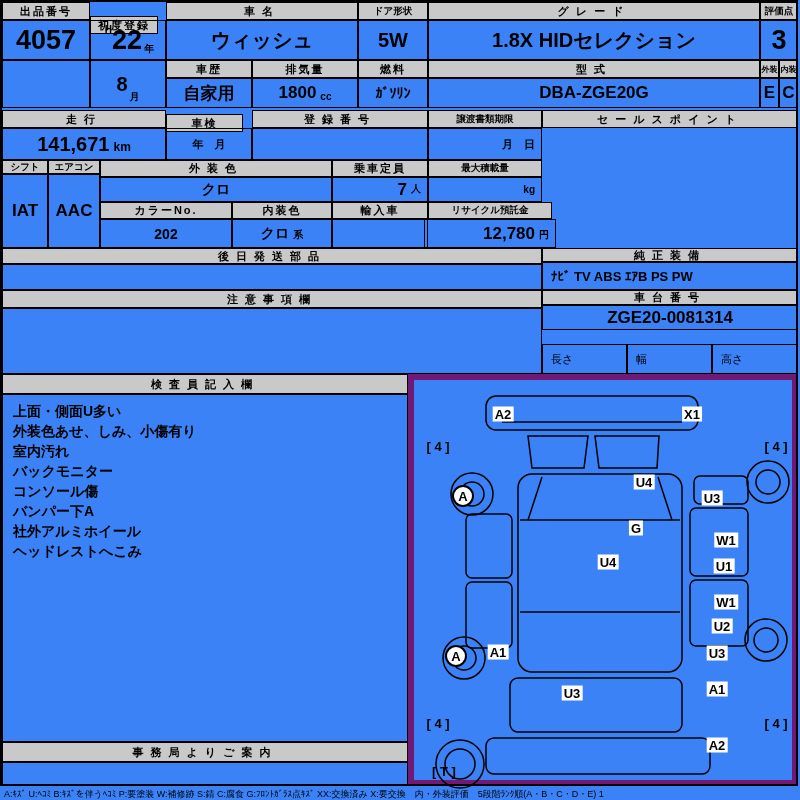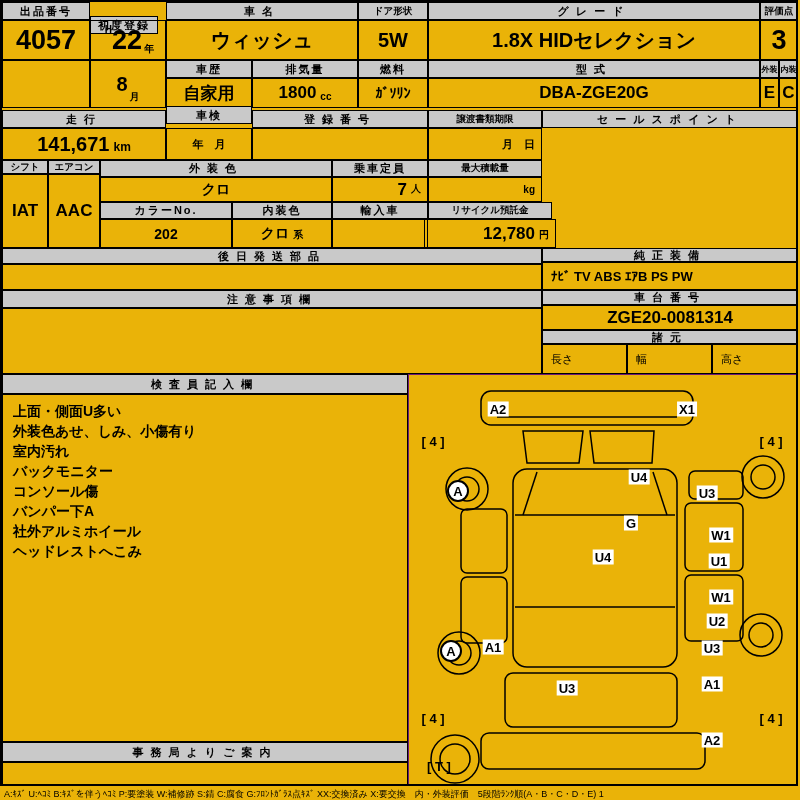--- a/index.html
+++ b/index.html
@@ -1,39 +1,39 @@
 <!DOCTYPE html>
 <html><head>
 <meta charset="utf-8">
 <style>
   *{box-sizing:border-box;margin:0;padding:0}
   html,body{width:800px;height:800px;background:#fff;color:#000;
     font-family:"Liberation Sans","DejaVu Sans",sans-serif}
-  #sheet{position:relative;width:800px;height:800px;background:#eab308;overflow:hidden}
+  #sheet{position:relative;width:800px;height:800px;background:#3b82f6;overflow:hidden}
   .c{position:absolute;border:1px solid #000;display:flex;align-items:center;justify-content:center;overflow:hidden}
   .hdr{background:#c9c9c9;font-weight:700;font-size:11px;letter-spacing:2px;white-space:nowrap}
   .hdr.sp{letter-spacing:7px}
   .hdr.sm{font-size:9.5px;letter-spacing:0}
   .val{font-weight:700;font-size:14px;white-space:nowrap}
   .left{justify-content:flex-start;padding-left:8px}
   .right{justify-content:flex-end;padding-right:6px}
   .huge{font-size:27px}
   .big{font-size:20px}
   .med{font-size:17px}
   .tiny{font-size:10px;font-weight:700}
   .top{align-self:flex-start;padding-top:3px;padding-left:3px}
   .bottom{align-self:flex-end;padding-bottom:3px;padding-left:2px}
   .unit{font-size:10px;font-weight:700;margin-left:4px;align-self:flex-end;padding-bottom:5px}
   .lines{flex-direction:column;align-items:flex-start;justify-content:flex-start;padding:6px 10px}
   .sales-line{font-size:15px;font-weight:700;line-height:26px;white-space:nowrap}
   .note-line{font-size:14px;font-weight:700;line-height:20px;white-space:nowrap}
   .outline{position:absolute;left:0;top:0;width:798px;height:786px;border:2px solid #000;pointer-events:none;z-index:5}
   #legend{position:absolute;left:4px;top:788px;width:792px;font-size:9px;font-weight:400;white-space:nowrap}
   
-  #diagram{position:absolute;left:408px;top:374px;width:390px;height:412px;border:1px solid #701a75}
+  #diagram{position:absolute;left:408px;top:374px;width:390px;height:412px;border:6px solid #701a75}
   #diagram svg{position:absolute;left:0;top:0}
   #marks{position:absolute;left:0;top:0;width:100%;height:100%}
   .mark{position:absolute;transform:translate(-50%,-50%);font-weight:700;font-size:13px;line-height:1;
         white-space:nowrap;background:#fff;padding:1px 2px}
   .mark.circled{border:2px solid #000;border-radius:50%;width:22px;height:22px;
         display:flex;align-items:center;justify-content:center;padding:0}
   .mark.bracket{background:transparent;font-size:13px}
 </style>
 </head>
 <body>
@@ -87,21 +87,21 @@
   <div class="c hdr sm" style="left:779px;top:60px;width:19px;height:18px;font-size:8px">内装</div>
   <div class="c val med" style="left:760px;top:78px;width:19px;height:30px">E</div>
   <div class="c val med" style="left:779px;top:78px;width:19px;height:30px">C</div>
 
   <div class="c hdr sp" style="left:2px;top:110px;width:164px;height:18px">走行</div>
   <div class="c val big" style="left:2px;top:128px;width:164px;height:32px">
     <span>141,671</span>
     <span class="unit" style="font-size:12px">km</span>
   </div>
 
-  <div class="c hdr" style="left:166px;top:106px;width:86px;height:18px">車検</div>
+  <div class="c hdr" style="left:166px;top:114px;width:77px;height:18px">車検</div>
   <div class="c hdr sp" style="left:252px;top:110px;width:176px;height:18px">登録番号</div>
 
   <div class="c val" style="left:166px;top:128px;width:86px;height:32px;font-size:11px">年　月</div>
   <div class="c val" style="left:252px;top:128px;width:176px;height:32px"></div>
 
   <div class="c hdr sm" style="left:428px;top:110px;width:114px;height:18px">譲渡書類期限</div>
   <div class="c val right" style="left:428px;top:128px;width:114px;height:32px;font-size:11px">月　日</div>
 
   <div class="c hdr sp" style="left:542px;top:110px;width:256px;height:18px">セールスポイント</div>
 
@@ -146,21 +146,20 @@
 
   <div class="c hdr sp" style="left:542px;top:248px;width:256px;height:14px">純正装備</div>
   <div class="c val left" style="left:542px;top:262px;width:256px;height:28px;font-size:13px">ﾅﾋﾞ TV ABS ｴｱB PS PW</div>
 
   <div class="c hdr sp" style="left:2px;top:290px;width:540px;height:18px">注意事項欄</div>
   <div class="c val lines" style="left:2px;top:308px;width:540px;height:66px"></div>
 
   <div class="c hdr sp" style="left:542px;top:290px;width:256px;height:15px">車台番号</div>
   <div class="c val med" style="left:542px;top:305px;width:256px;height:25px">ZGE20-0081314</div>
 
-  <div class="c hdr sp" style="left:542px;top:330px;width:256px;height:14px">諸元</div>
   <div class="c val left" style="left:542px;top:344px;width:85px;height:30px;font-size:11px;font-weight:400">
     <span>長さ</span>
   </div>
   <div class="c val left" style="left:627px;top:344px;width:85px;height:30px;font-size:11px;font-weight:400">
     <span>幅</span>
   </div>
   <div class="c hdr sp" style="left:2px;top:374px;width:406px;height:20px">検査員記入欄</div>
 
   <div class="c val left" style="left:712px;top:344px;width:86px;height:30px;font-size:11px;font-weight:400">
     <span>高さ</span>

